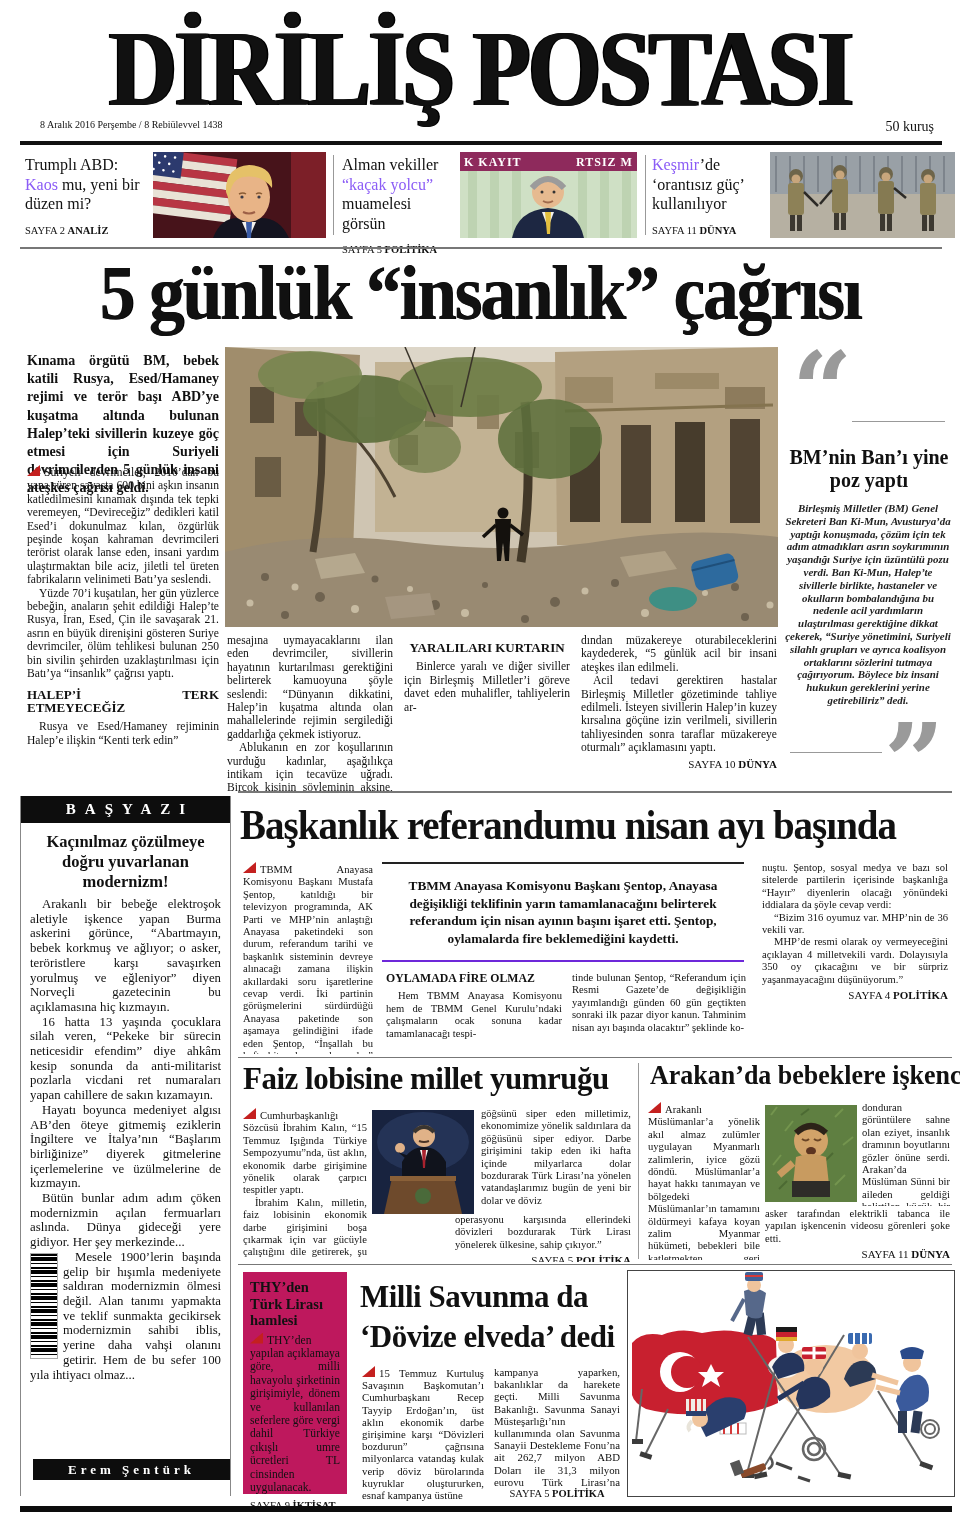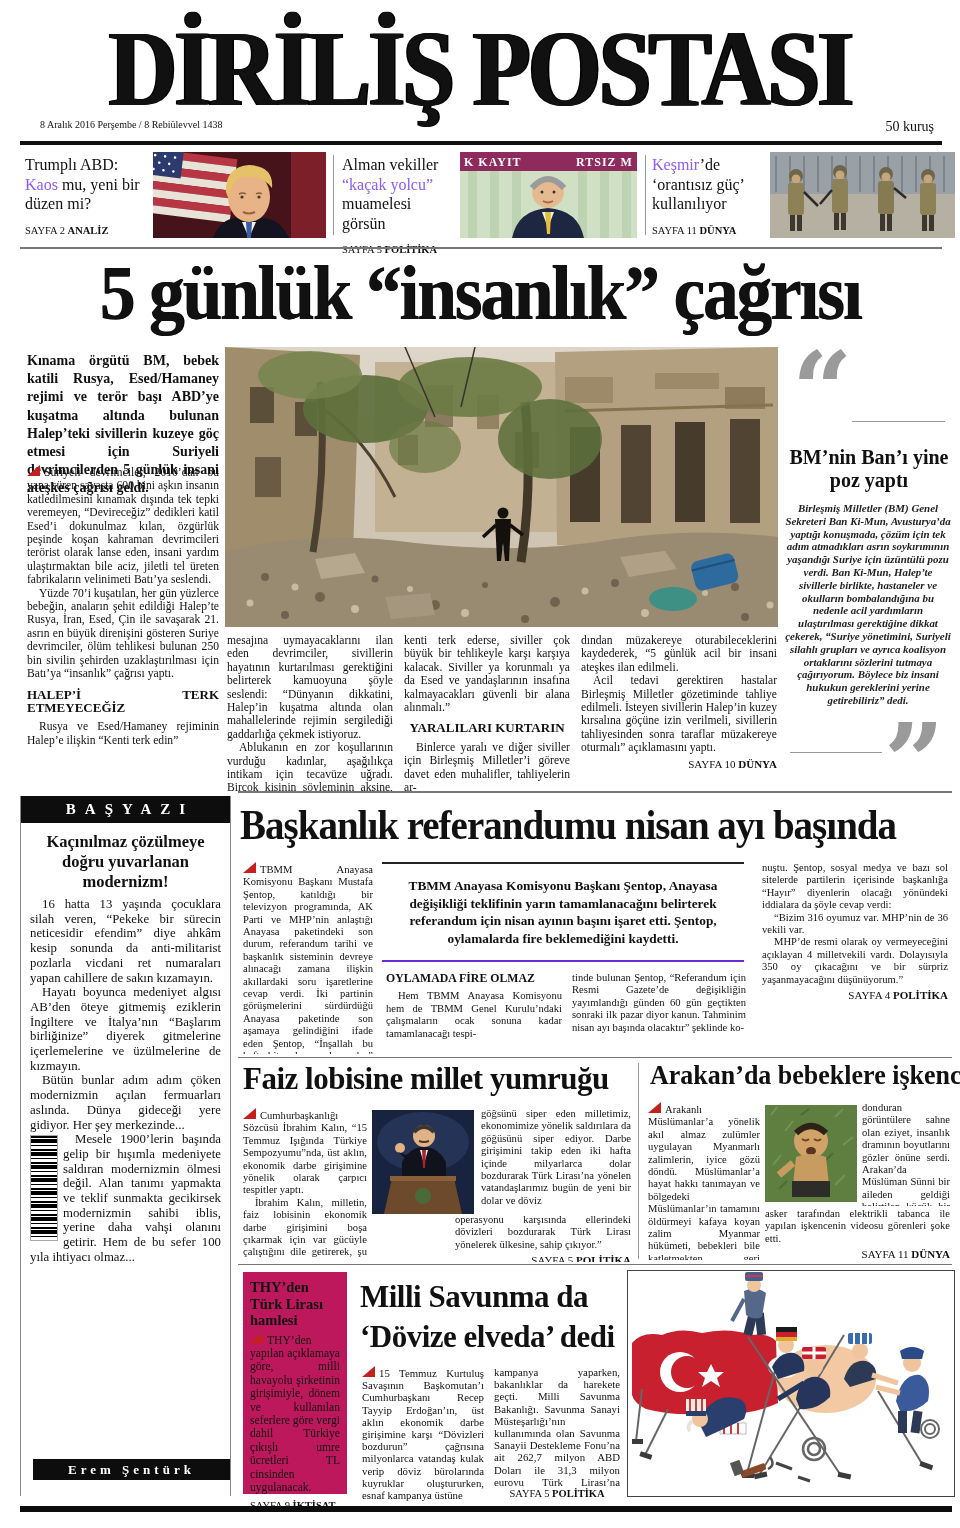--- a/index.html
+++ b/index.html
@@ -293,21 +293,20 @@
       <line x1="180" y1="0" x2="210" y2="70" stroke="#3a342a" stroke-width="1.5"></line>
       <line x1="250" y1="0" x2="236" y2="60" stroke="#3a342a" stroke-width="1.5"></line>
     </svg>
   </div>
 
   <div class="abs bodytxt" style="top:634px;left:227px;width:166px;height:158px;">
     <p>mesajına uymayacaklarını ilan eden devrimciler, sivillerin hayatının kurtarılması gerektiğini belirterek kamuoyuna şöyle seslendi: “Dünyanın dikkatini, Halep’in kuşatma altında olan mahallelerinde rejimin sergilediği gaddarlığa çekmek istiyoruz.</p>
     <p class="ind">Ablukanın en zor koşullarının vurduğu kadınlar, aşağılıkça intikam için tecavüze uğradı. Birçok kişinin söyleminin aksine, muhalif gruplar</p>
   </div>
   <div class="abs bodytxt" style="top:634px;left:404px;width:166px;height:158px;">
-    <p>kenti terk ederse, siviller çok büyük bir tehlikeyle karşı karşıya kalacak. Siviller ya korunmalı ya da Esed ve yandaşlarının insafına kalmayacakları güvenli bir alana alınmalı.”</p>
     <div class="sub1" style="text-align:center;">YARALILARI KURTARIN</div>
     <p class="ind">Binlerce yaralı ve diğer siviller için Birleşmiş Milletler’i göreve davet eden muhalifler, tahliyelerin ar-</p>
   </div>
   <div class="abs bodytxt" style="top:634px;left:581px;width:196px;height:158px;">
     <p>dından müzakereye oturabileceklerini kaydederek, “5 günlük acil bir insani ateşkes ilan edilmeli.</p>
     <p class="ind">Acil tedavi gerektiren hastalar Birleşmiş Milletler gözetiminde tahliye edilmeli. İsteyen sivillerin Halep’in kuzey kırsalına göçüne izin verilmeli, sivillerin tahliyesinden sonra taraflar müzakereye oturmalı” açıklamasını yaptı.</p>
     <div class="prefline"><span>SAYFA 10</span> <b>DÜNYA</b></div>
   </div>
 
   <div class="abs bigq" style="top:338px;left:792px;">“</div>
@@ -316,20 +315,21 @@
   <div class="abs qtext">Birleşmiş Milletler (BM) Genel Sekreteri Ban Ki-Mun, Avusturya’da yaptığı konuşmada, çözüm için tek adım atmadıkları asrın soykırımının yaşandığı Suriye için üzüntülü pozu verdi. Ban Ki-Mun, Halep’te sivillerle birlikte, hastaneler ve okulların bombalandığına bu nedenle acil yardımların ulaştırılması gerektiğine dikkat çekerek, “Suriye yönetimini, Suriyeli silahlı grupları ve ayrıca koalisyon ortaklarını sözlerini tutmaya çağırıyorum. Böylece biz insani hukukun gereklerini yerine getirebiliriz” dedi.</div>
   <div class="abs qline" style="top:752px;left:790px;width:92px;"></div>
   <div class="abs bigq" style="top:710px;left:884px;">”</div>
 
   <div class="abs rule-thin" style="top:791px;left:238px;width:714px;"></div>
 
   <div class="abs basyazi">
     <div class="bhead">BAŞYAZI</div>
     <div class="bheadline">Kaçınılmaz çözülmeye doğru yuvarlanan modernizm!</div>
     <div class="bbody">
+      <p class="ind">Arakanlı bir bebeğe elektroşok aletiyle işkence yapan Burma askerini görünce, “Abartmayın, bebek korkmuş ve ağlıyor; o asker, teröristlere karşı savaşırken yorulmuş ve eğleniyor” diyen Norveçli gazetecinin bu açıklamasına hiç kızmayın.</p>
       <p class="ind">16 hatta 13 yaşında çocuklara silah veren, “Pekeke bir sürecin neticesidir efendim” diye ahkâm kesip sonunda da anti-militarist pozlarla vicdani ret numaraları yapan cahillere de sakın kızamayın.</p>
       <p class="ind">Hayatı boyunca medeniyet algısı AB’den öteye gitmemiş eziklerin İngiltere ve İtalya’nın “Başlarım birliğinize” diyerek gitmelerine içerlemelerine ve üzülmelerine de kızmayın.</p>
       <p class="ind">Bütün bunlar adım adım çöken modernizmin açılan fermuarları aslında. Dünya gideceği yere gidiyor. Her şey merkezinde...</p>
       <div class="barcode"></div>
       <p class="ind">Mesele 1900’lerin başında gelip bir hışımla medeniyete saldıran modernizmin ölmesi değil. Alan tanımı yapmakta ve teklif sunmakta gecikirsek modernizmin sahibi iblis, yerine daha vahşi olanını getirir. Hem de bu sefer 100 yıla ihtiyacı olmaz...</p>
     </div>
     <div class="bauthor">Erem Şentürk</div>
   </div>
 
   <div class="abs hl-ref">Başkanlık referandumu nisan ayı başında</div>

